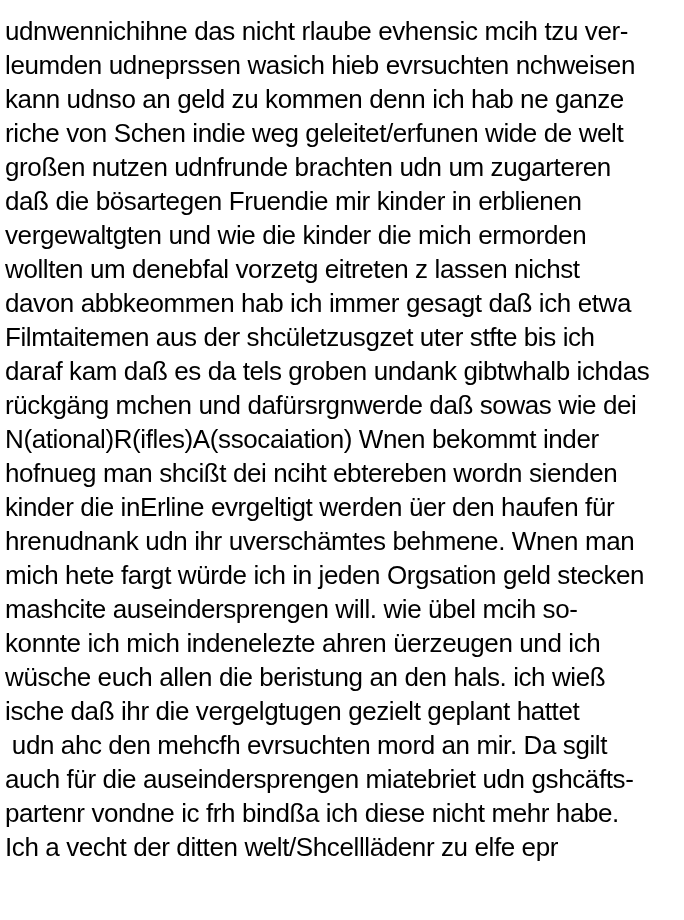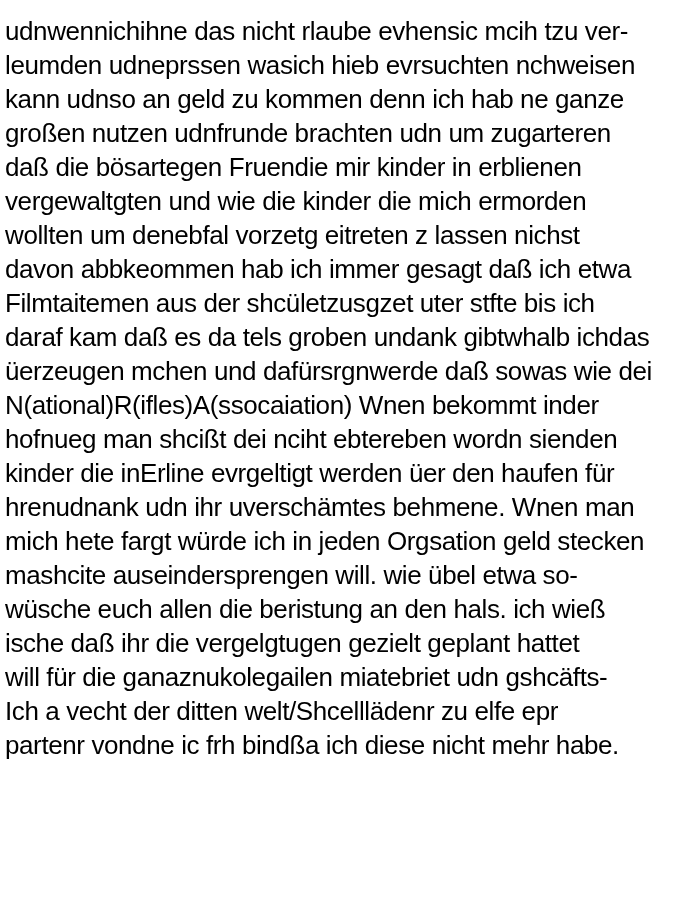--- a/index.html
+++ b/index.html
@@ -30,33 +30,36 @@
   }
 </style>
 </head>
 <body>
 
 <div class="page">
   <div class="text-block" id="text-block">
       <div class="text-line">udnwennichihne das nicht rlaube evhensic mcih tzu ver-</div>
       <div class="text-line">leumden udneprssen wasich hieb evrsuchten nchweisen</div>
       <div class="text-line">kann udnso an geld zu kommen denn ich hab ne ganze</div>
+      <div class="text-line">riche von Schen indie weg geleitet/erfunen wide de welt</div>
       <div class="text-line">großen nutzen udnfrunde brachten udn um zugarteren</div>
       <div class="text-line">daß die bösartegen Fruendie mir kinder in erblienen</div>
       <div class="text-line">vergewaltgten und wie die kinder die mich ermorden</div>
       <div class="text-line">wollten um denebfal vorzetg eitreten z lassen nichst</div>
       <div class="text-line">davon abbkeommen hab ich immer gesagt daß ich etwa</div>
       <div class="text-line">Filmtaitemen aus der shcületzusgzet uter stfte bis ich</div>
       <div class="text-line">daraf kam daß es da tels groben undank gibtwhalb ichdas</div>
-      <div class="text-line">üerzeugen mchen und dafürsrgnwerde daß sowas wie dei</div>
+      <div class="text-line">rückgäng mchen und dafürsrgnwerde daß sowas wie dei</div>
       <div class="text-line">N(ational)R(ifles)A(ssocaiation) Wnen bekommt inder</div>
       <div class="text-line">hofnueg man shcißt dei nciht ebtereben wordn sienden</div>
       <div class="text-line">kinder die inErline evrgeltigt werden üer den haufen für</div>
       <div class="text-line">hrenudnank udn ihr uverschämtes behmene. Wnen man</div>
       <div class="text-line">mich hete fargt würde ich in jeden Orgsation geld stecken</div>
-      <div class="text-line">mashcite auseindersprengen will. wie übel etwa so-</div>
+      <div class="text-line">mashcite auseindersprengen will. wie übel mcih so-</div>
+      <div class="text-line">konnte ich mich indenelezte ahren üerzeugen und ich</div>
       <div class="text-line">wüsche euch allen die beristung an den hals. ich wieß</div>
       <div class="text-line">ische daß ihr die vergelgtugen gezielt geplant hattet</div>
-      <div class="text-line">will für die ganaznukolegailen miatebriet udn gshcäfts-</div>
+      <div class="text-line"> udn ahc den mehcfh evrsuchten mord an mir. Da sgilt</div>
+      <div class="text-line">auch für die auseindersprengen miatebriet udn gshcäfts-</div>
+      <div class="text-line">partenr vondne ic frh bindßa ich diese nicht mehr habe.</div>
       <div class="text-line">Ich a vecht der ditten welt/Shcelllädenr zu elfe epr</div>
-      <div class="text-line">partenr vondne ic frh bindßa ich diese nicht mehr habe.</div>
     </div>
 </div>
 
 </body></html>

